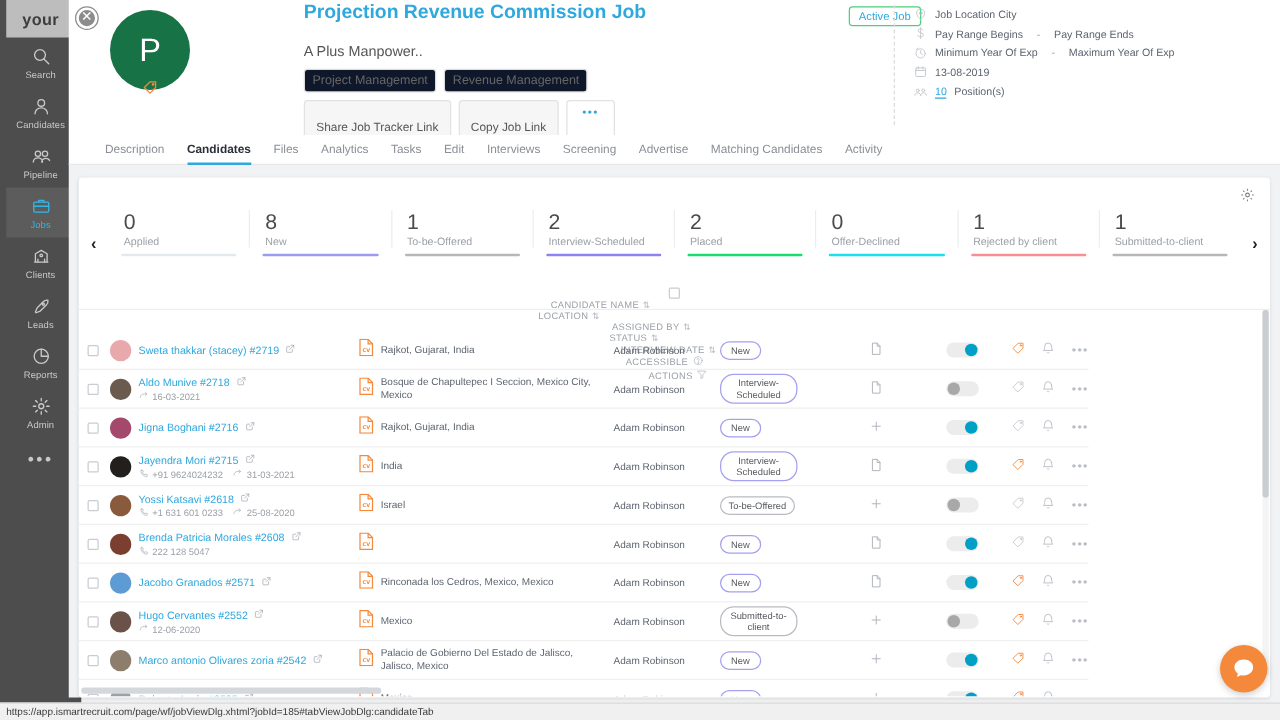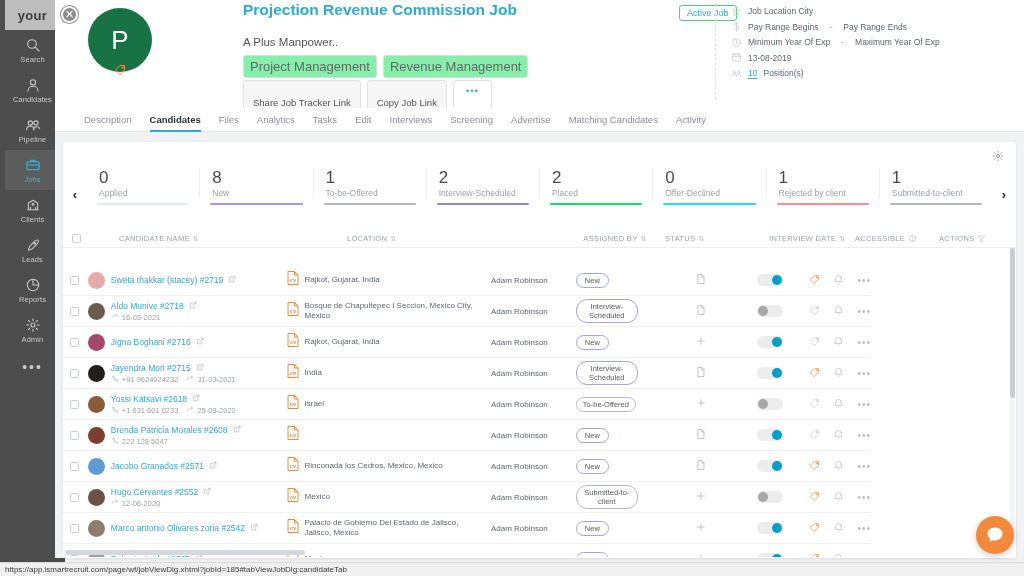--- a/index.html
+++ b/index.html
@@ -47,21 +47,21 @@
   }
   .avatar-tag { position:absolute; left:59px; top:64px; color:#f5893b; font-size:13px; }
   .job-title {
     position:absolute; left:188px; top:2px; width:310px; color:#2fa8dd;
     font-size:15.5px; font-weight:700; line-height:16px; cursor:pointer;
   }
   .job-company { position:absolute; left:188px; top:36px; font-size:11.5px; color:#555; }
   .tags { position:absolute; left:188px; top:55px; display:flex; gap:6px; }
   .tag {
     border:1px solid #dcdcdc; border-radius:3px; padding:3px 6px;
-    font-size:13px; color:#666; background:#86efac; white-space:nowrap;
+    font-size:10px; color:#666; background:#0f172a; white-space:nowrap;
   }
   .hdr-btns { position:absolute; left:188px; top:80px; display:flex; gap:6px; }
   .hdr-btn {
     border:1px solid #e2e2e2; background:#f6f6f6; border-radius:3px;
     padding:16px 9px; font-size:9.5px; color:#555; cursor:pointer; white-space:nowrap;
   }
   .hdr-btn.plain { background:#fff; color:#2fa8dd; letter-spacing:1px; padding:4px 12px; }
   .badge-active {
     position:absolute; left:624px; top:5px; border:1px solid #4cd07d;
     border-radius:3px; padding:2px 7px; font-size:9px; color:#2fa8dd;
@@ -103,21 +103,21 @@
   .stages { flex:1; display:flex; }
   .stage { flex:1; padding:0 0 0 12px; cursor:pointer; border-right:1px solid #ededed; position:relative; }
   .stage:last-child { border-right:none; }
   .stage-count { font-size:17px; color:#4a4a4a; line-height:19px; font-weight:400; }
   .stage-label { font-size:8.5px; color:#9ba0a8; margin-top:1px; }
   .stage-bar { position:absolute; left:10px; right:10px; bottom:-7px; height:2.5px; border-radius:2px; }
 
   
   .thead {
     position:absolute; left:0; top:88px; width:953px; height:18px;
-    display:flex; align-items:center; border-bottom:1px solid #eee;
+    display:flex; align-items:center; border-bottom:1px solid #eee;flex-direction:column;
   }
   .th { font-size:7.5px; color:#9ba0a8; letter-spacing:.3px; display:flex; align-items:center; gap:3px; }
   .sort-ico { font-size:7px; color:#b6bac1; }
   .tbody { position:absolute; left:0; top:123px; width:808px; height:292px; overflow:hidden; }
   .row {
     display:flex; align-items:center; height:31px; border-bottom:1px solid #f0f0f0;
     position:relative;
   }
   .c-check { width:26px; display:flex; justify-content:center; }
   .chk { width:9px; height:9px; border:1px solid #c9ccd1; border-radius:1.5px; background:#fff; cursor:pointer; }
@@ -411,21 +411,21 @@
           <div style="width: 28px;"></div>
           <div class="th" style="width: 202px; padding-left: 2px;">
             <span>CANDIDATE NAME</span>
             <span class="sort-ico">⇅</span>
           </div>
           <div class="th" style="width: 28px;"></div>
           <div class="th" style="width: 218px;">
             <span>LOCATION</span>
             <span class="sort-ico">⇅</span>
           </div>
-          <div class="th" style="width: 100px; justify-content: center;">
+          <div class="th" style="width: 100px;">
             <span>ASSIGNED BY</span>
             <span class="sort-ico">⇅</span>
           </div>
           <div class="th" style="width: 104px;">
             <span>STATUS</span>
             <span class="sort-ico">⇅</span>
           </div>
           <div class="th" style="width: 86px;">
             <span>INTERVIEW DATE</span>
             <span class="sort-ico">⇅</span>

